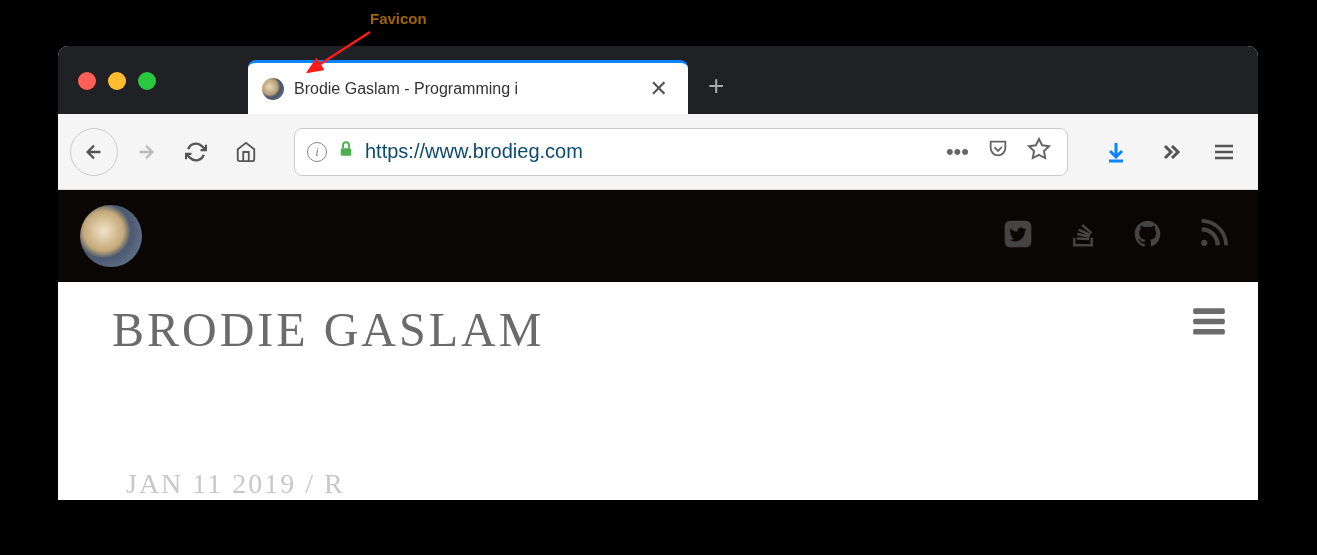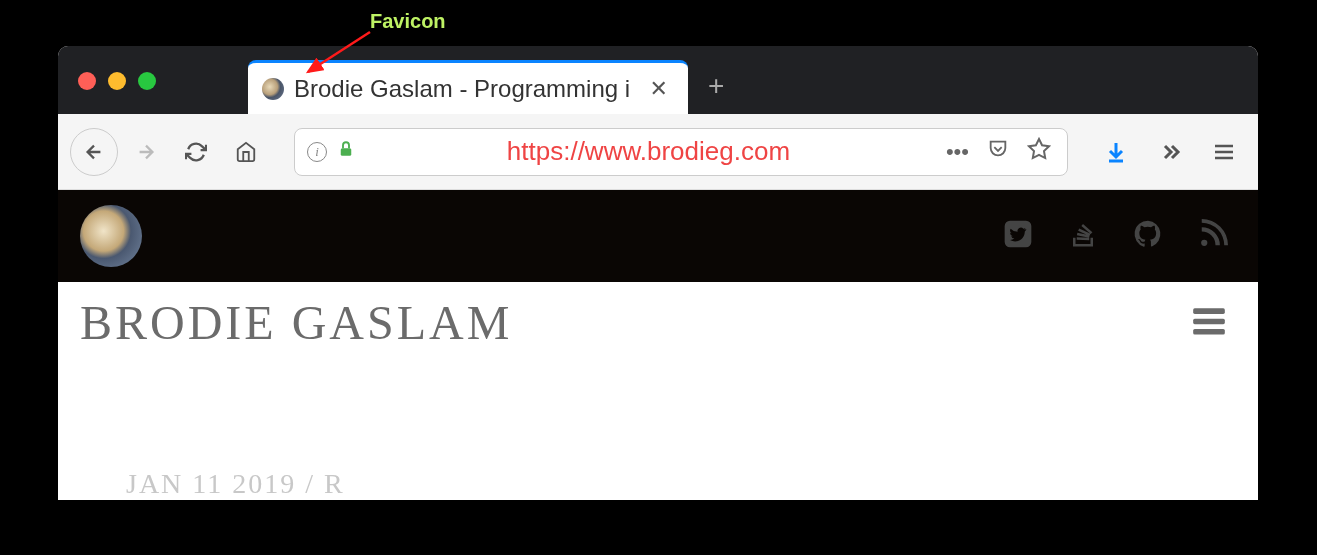--- a/index.html
+++ b/index.html
@@ -8,23 +8,23 @@
       font-family: -apple-system, BlinkMacSystemFont, "Segoe UI", sans-serif;
       width: 1317px;
       height: 555px;
       position: relative;
       overflow: hidden;
     }
     .annotation {
       position: absolute;
       top: 10px;
       left: 370px;
-      color: #bef264;
+      color: #a16207;
       font-weight: bold;
-      font-size: 20px;
+      font-size: 15px;
       z-index: 100;
     }
     .arrow {
       position: absolute;
       top: 30px;
       left: 300px;
       z-index: 99;
     }
     .browser-window {
       position: absolute;
@@ -75,21 +75,21 @@
     }
     .tab-favicon {
       width: 22px;
       height: 22px;
       border-radius: 50%;
       background: radial-gradient(circle at 35% 40%, #e8d9b8 0%, #b89f7a 40%, #4a5568 55%, #6b7890 100%);
       flex-shrink: 0;
     }
     .tab-title {
       flex: 1;
-      font-size: 24px;
+      font-size: 16px;
       color: #333;
       white-space: nowrap;
       overflow: hidden;
     }
     .tab-close {
       font-size: 22px;
       color: #555;
       cursor: pointer;
       padding: 2px 6px;
     }
@@ -147,46 +147,47 @@
       border-radius: 50%;
       display: flex;
       align-items: center;
       justify-content: center;
       font-size: 13px;
       color: #888;
       font-style: italic;
       font-family: serif;
     }
     .lock-icon { color: #4caf50; font-size: 20px; }
-    .url { flex: 1; font-size: 26px; color: #ef4444; text-align: center; }
+    .url { flex: 1; font-size: 20px; color: #0c4a6e; }
     .addr-icon { color: #666; font-size: 22px; padding: 0 4px; cursor: pointer; }
     .toolbar-right { display: flex; align-items: center; gap: 10px; }
     .dl-icon { color: #0a84ff; }
     .page-header {
       height: 92px;
       background: #0a0604;
       display: flex;
       align-items: center;
       justify-content: space-between;
       padding: 0 30px 0 22px;
     }
     .logo {
       width: 62px;
       height: 62px;
       border-radius: 50%;
       background: radial-gradient(circle at 38% 42%, #f0e4c8 0%, #c4a878 38%, #4a5870 52%, #7486a0 100%);
     }
     .social { display: flex; gap: 34px; align-items: center; }
     .social-icon { color: #444; cursor: pointer; }
     .page-body {
-      padding: 13px 30px 0 22px;
+      padding: 20px 30px 0 22px;
       background: #fff;
       display: flex;
       justify-content: space-between;
-      align-items: center;
+      align-items: flex-start;
+      margin-left: 32px;
     }
     .page-title {
       font-size: 48px;
       font-family: Georgia, serif;
       color: #6b6b6b;
       letter-spacing: 3px;
       font-weight: normal;
     }
     .menu-icon { color: #6b6b6b; cursor: pointer; }
     .post-meta {

